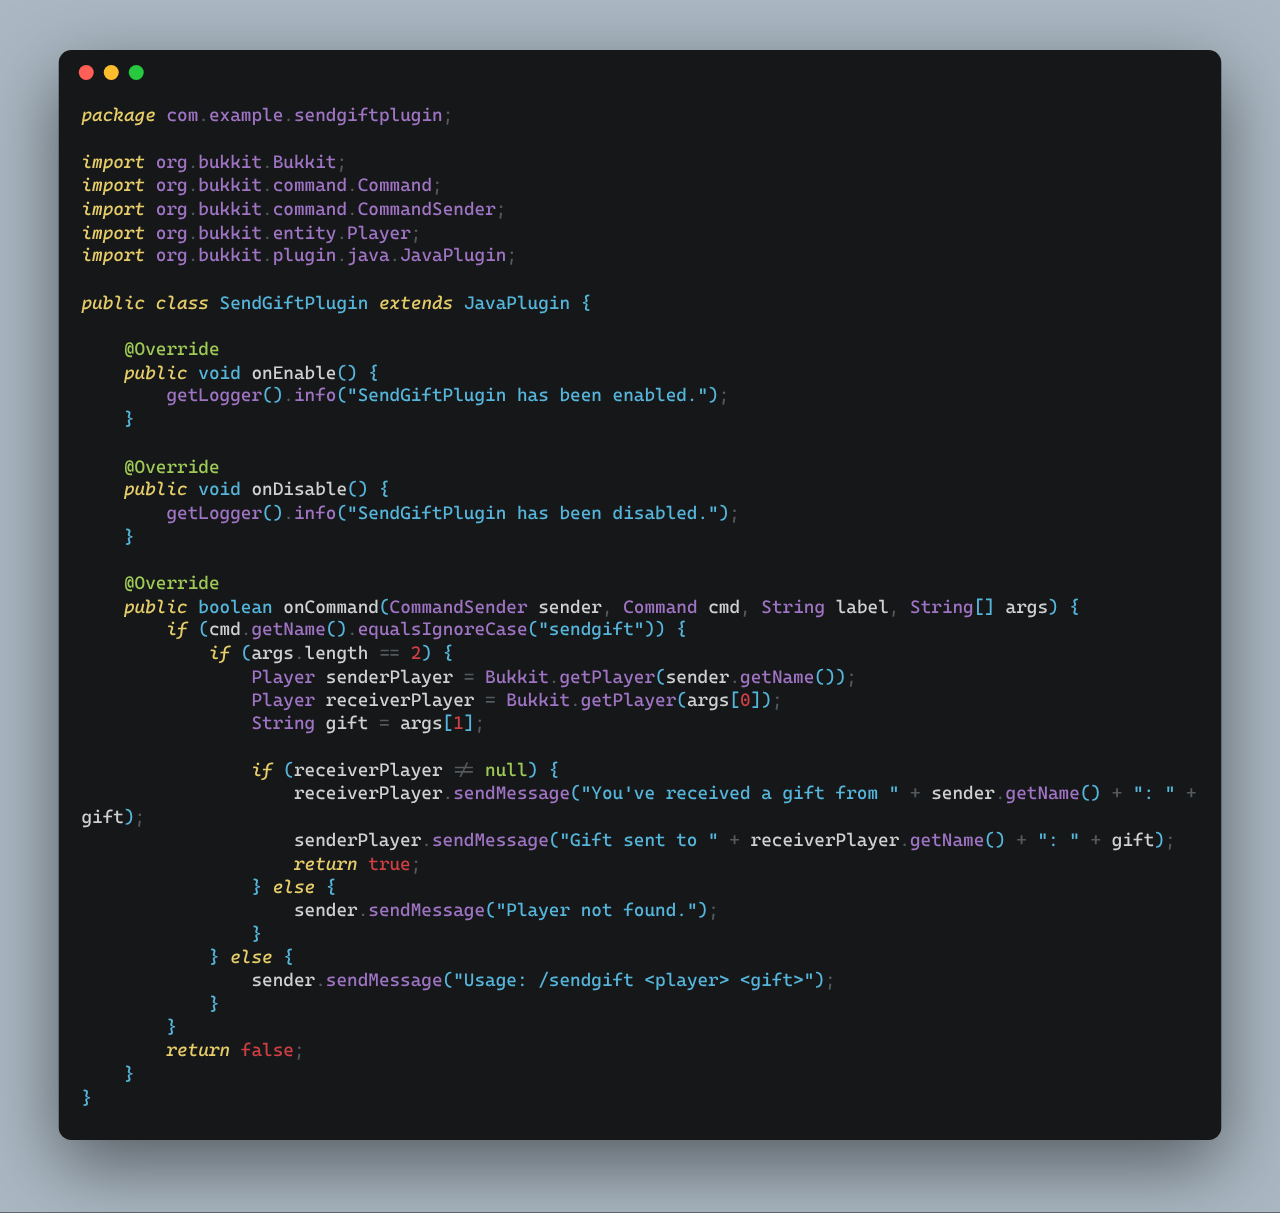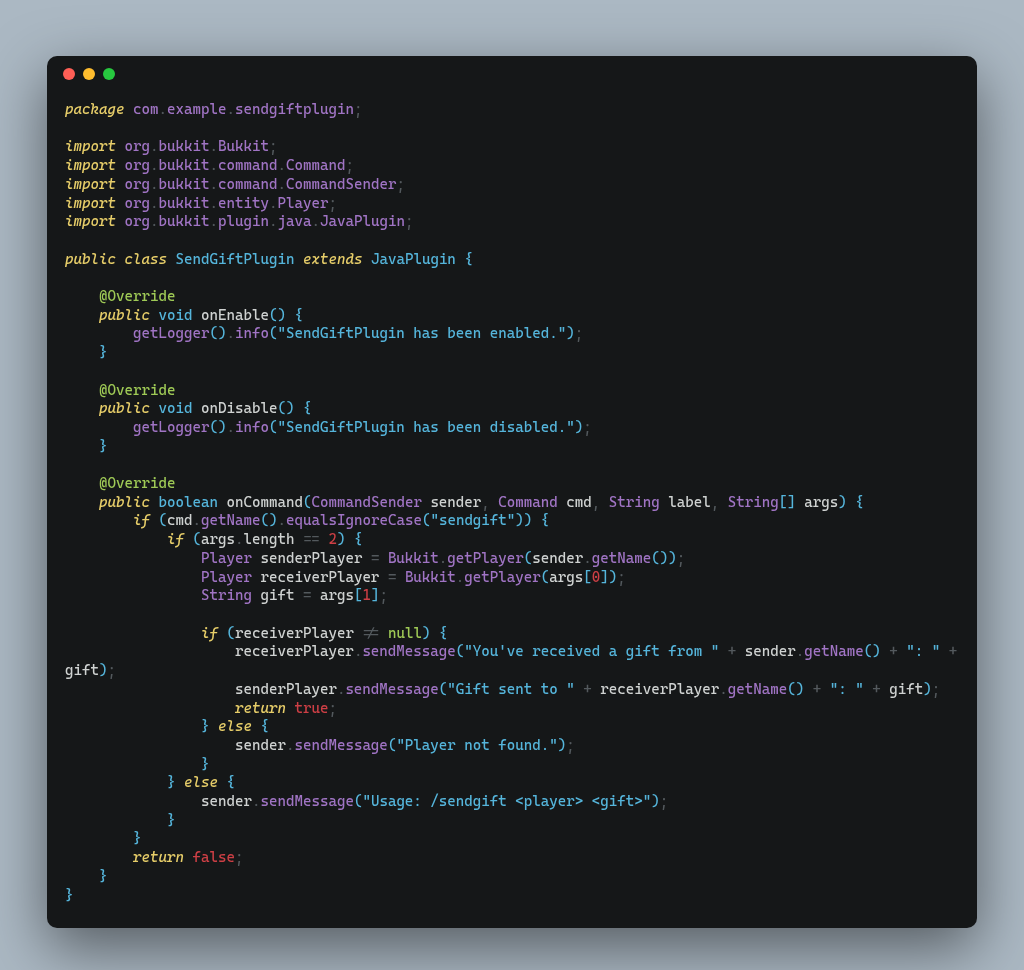--- a/index.html
+++ b/index.html
@@ -12,21 +12,20 @@
     align-items: flex-start;
     justify-content: center;
     min-height: 100vh;
   }
   .window {
     width: 930px;
     background: #151718;
     border-radius: 10px;
     box-shadow: 0 20px 60px rgba(0,0,0,0.5);
     overflow: hidden;
-    margin-top: 16px;
   }
   .titlebar {
     height: 36px;
     display: flex;
     align-items: center;
     padding: 0 16px;
     gap: 8px;
   }
   .dot { width: 12px; height: 12px; border-radius: 50%; }
   .dot.red { background: #ff5f56; }

